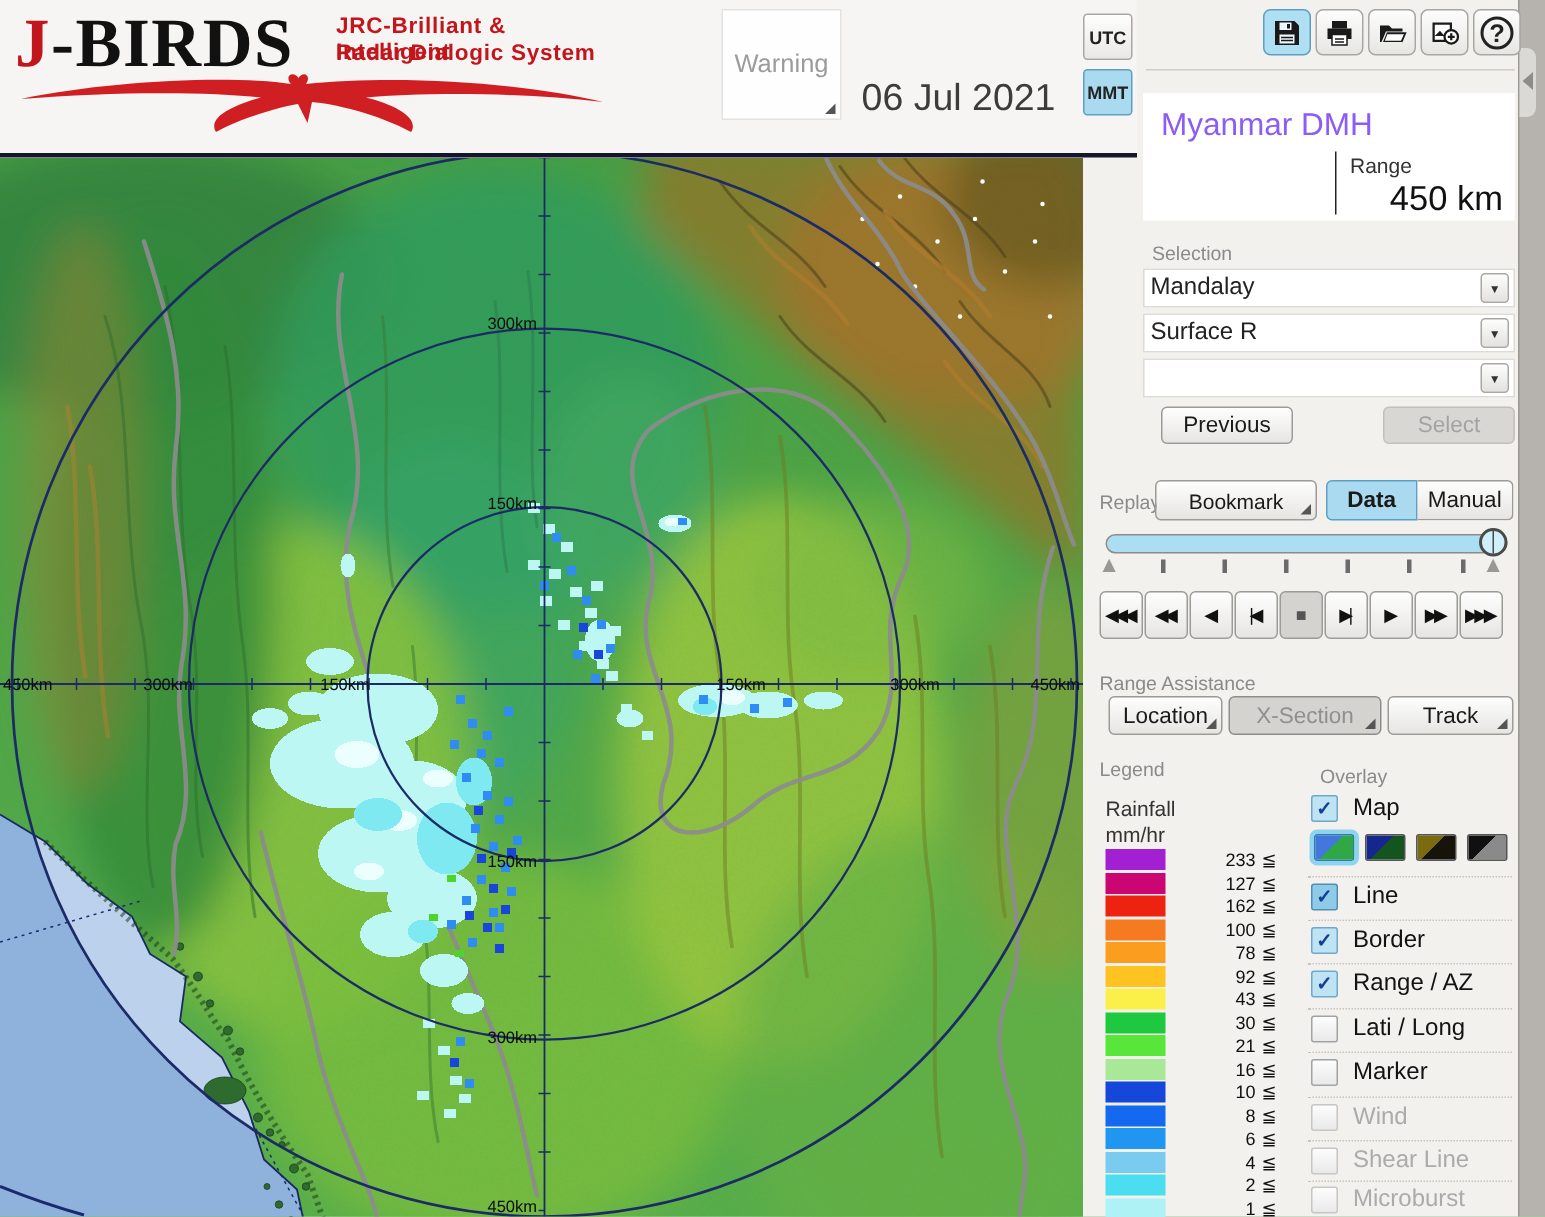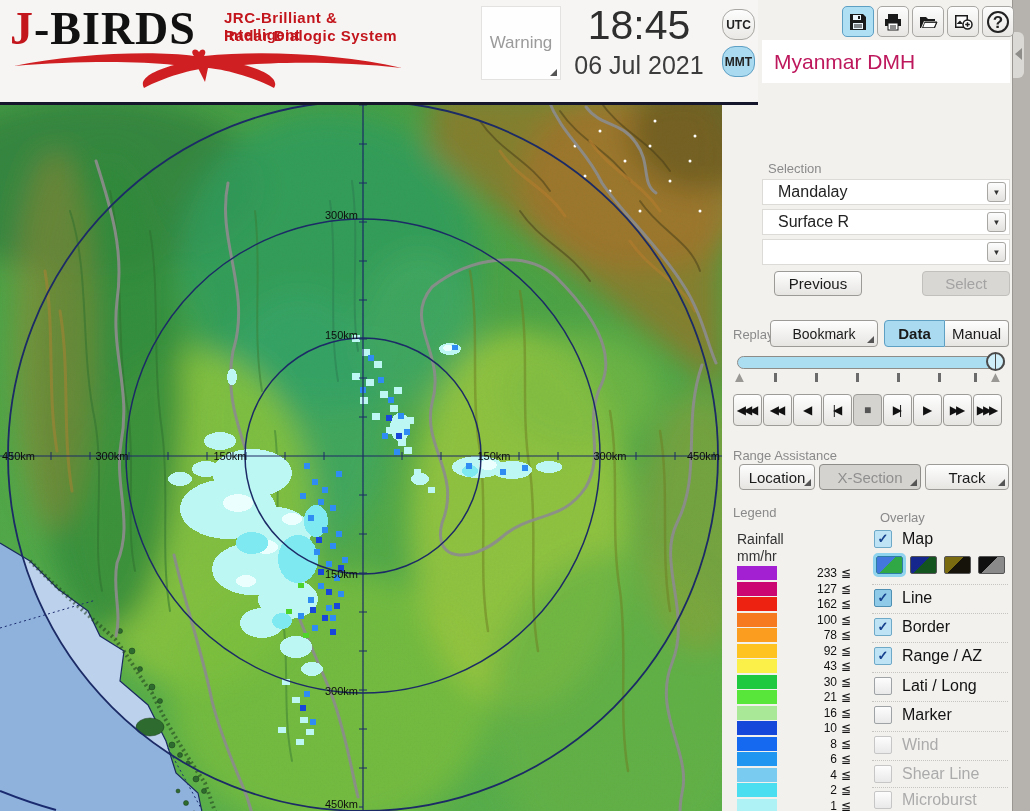--- a/index.html
+++ b/index.html
@@ -14,46 +14,46 @@
   #logo-title .red { color:#C3151C; }
   .logo-sub { left:216px; color:#C3151C; font-weight:bold; font-size:15px; letter-spacing:.5px; }
   #logo-sub1 { top:7px; } #logo-sub2 { top:25px; }
   #eagle { left:4px; top:46px; }
 
   #warning-box { left:481px; top:6px; width:80px; height:74px; background:#FEFEFE; border:1px solid #E3E2E0; color:#9B9B9B; font-size:17px; display:flex; align-items:center; justify-content:center; }
   .corner:after { content:""; position:absolute; right:3px; bottom:3px; width:0; height:0; border-left:7px solid transparent; border-bottom:7px solid #555; }
   #clock-time { left:565px; top:2px; width:148px; text-align:center; font-size:41px; color:#2E2E2E; }
   #clock-date { left:558px; top:51px; width:162px; text-align:center; font-size:25px; color:#3C3C3C; }
 
-  .tzbtn { left:722px; width:33px; height:31px; border:1px solid #A9A7A3; border-radius:13px; background:linear-gradient(#FDFDFD,#E9E8E5); font-size:12px; font-weight:bold; color:#222; display:flex; align-items:center; justify-content:center; }
+  .tzbtn { left:722px; width:33px; height:31px; border:1px solid #A9A7A3; border-radius:3px; background:linear-gradient(#FDFDFD,#E9E8E5); font-size:12px; font-weight:bold; color:#222; display:flex; align-items:center; justify-content:center; }
   #tz-utc { top:9px; }
   #tz-mmt { top:46px; background:#A9DAEF; border-color:#5E9FC4; }
 
   
   #map { left:0; top:91px; width:722px; height:720px; background:#4AA247; }
   #map svg { display:block; }
 
   
   #zoomstrip { left:724px; top:94px; width:34px; height:205px; background:#ECEAE6; border:1px solid #BCB9B4; border-radius:3px; }
   .zoombtn { left:3px; width:26px; height:26px; border:1px solid #A9A7A3; border-radius:4px; background:linear-gradient(#FDFDFD,#E7E6E3); }
   #zoom-in { top:3px; } #zoom-out { top:174px; }
   #zoom-track { left:14px; top:34px; width:4px; height:132px; background:#C9C7C3; border:1px solid #A9A7A3; border-radius:2px; }
   #zoom-handle { left:4px; top:152px; width:24px; height:13px; background:linear-gradient(#FDFDFD,#D9D7D3); border:1px solid #8F8D89; border-radius:2px; }
 
   
   #side { left:722px; top:0; width:290px; height:811px; background:#F2F1EE; z-index:1; }
   .tbtn { top:6px; width:32px; height:31px; border:1px solid #A9A7A3; border-radius:5px; background:linear-gradient(#FDFDFD,#E7E6E3); display:flex; align-items:center; justify-content:center; }
   .tbtn.active { background:#AEDFF3; border-color:#5E9FC4; }
   #side-sep { left:42px; top:46px; width:246px; height:1px; background:#CFCDC9; }
   .whitebox { background:#FFFFFF; }
-  #station-box { left:40px; top:40px; width:248px; height:43px; font-size:21px; color:#be185d; display:flex; align-items:center; padding-left:12px; }
+  #station-box { left:40px; top:62px; width:248px; height:43px; font-size:21px; color:#8b5cf6; display:flex; align-items:center; padding-left:12px; }
   #range-box { left:40px; top:97px; width:248px; height:50px; }
   .panel-label { font-size:13px; color:#8A8A8A; }
 
-  .combo { left:40px; width:248px; height:26px; background:#fff; border:1px solid #DCDBD8; font-size:16px; color:#222; display:flex; align-items:center; padding-left:15px; }
+  .combo { left:40px; width:248px; height:26px; background:#fff; border:1px solid #DCDBD8; font-size:16px; color:#222; display:flex; align-items:center; padding-left:4px; }
   .combo .arrowbtn { position:absolute; right:3px; top:2px; width:19px; height:20px; border:1px solid #A9A7A3; border-radius:3px; background:linear-gradient(#FDFDFD,#E3E2DF); font-size:8px; color:#333; display:flex; align-items:center; justify-content:center; }
 
   .btn { border:1px solid #9D9B97; border-radius:4px; background:linear-gradient(#FEFEFE,#E6E5E2); font-size:15px; color:#1A1A1A; display:flex; align-items:center; justify-content:center; }
   .btn.disabled { background:#D9D7D3; border-color:#C2C0BC; color:#A3A3A3; }
   .btn.blue { background:#A9DAEF; border-color:#5E9FC4; }
   .btn.pressed { background:#D5D3CF; border-color:#8F8D89; }
 
   #slider-track { left:15px; top:356px; width:268px; height:13px; background:#ACDEF2; border:1px solid #8E8C88; border-radius:7px; }
   #slider-handle { left:264px; top:352px; width:19px; height:19px; border:2px solid #4A4A4A; border-radius:50%; background:#CFEFFA; }
   #slider-handle:after { content:""; position:absolute; left:7px; top:0; width:1px; height:15px; background:#4A4A4A; }
@@ -96,21 +96,20 @@
     <div id="logo-sub2" class="abs logo-sub">Radar  Dialogic  System</div>
     <svg id="eagle" class="abs" width="392" height="42" viewBox="0 0 392 42">
       <path fill="#D01F22" d="M2,18 C60,6 140,2 182,8 C177,2 184,-1 187,4 C190,-1 196,2 192,8 C250,2 330,6 390,20 C330,13 265,14 232,17 C252,22 268,31 262,40 C240,28 210,21 196,20 C182,21 152,29 132,40 C126,30 144,22 162,17 C126,13 62,13 2,18 Z"></path>
       <path fill="#D01F22" d="M186,20 L196,20 L193,34 Z"></path>
     </svg>
   </div>
 
   <div id="warning-box" class="abs corner">
       <span>Warning</span>
     </div>
-  <div id="clock-time" class="abs">18:45</div>
   <div id="clock-date" class="abs">06 Jul 2021</div>
   <div id="tz-utc" class="abs tzbtn">UTC</div>
   <div id="tz-mmt" class="abs tzbtn">MMT</div>
 </div>
 
 <div id="map" class="abs">
 <svg width="722" height="720" viewBox="0 0 722 720">
   <defs>
     <linearGradient id="gbase" x1="0" y1="0" x2="0" y2="1">
       <stop offset="0" stop-color="#47A045"></stop>
@@ -412,20 +411,25 @@
   <div class="abs tbtn" style="left:260px; font-size:17px; font-weight:bold; color:#222;">
     <span style="border:2px solid #222; border-radius:50%; width:22px; height:22px; line-height:19px; text-align:center; display:block;">?</span>
   </div>
 
   <div id="side-sep" class="abs"></div>
 
   <div id="station-box" class="abs whitebox">
       <span>Myanmar DMH</span>
     </div>
 
+  <div id="range-box" class="abs whitebox">
+    <div class="abs" style="left:128px; top:4px; width:1px; height:42px; background:#222;"></div>
+    <div class="abs" style="left:138px; top:5px; font-size:14px; color:#333;">Range</div>
+    <div class="abs" style="right:8px; top:22px; font-size:23px; color:#111;">450 km</div>
+  </div>
 
   <div class="abs panel-label" style="left:46px; top:161px;">Selection</div>
 
   <div class="abs combo" style="top:179px;">
     <span>Mandalay</span>
     <span class="arrowbtn">▼</span>
   </div>
   <div class="abs combo" style="top:209px;">
     <span>Surface R</span>
     <span class="arrowbtn">▼</span>

